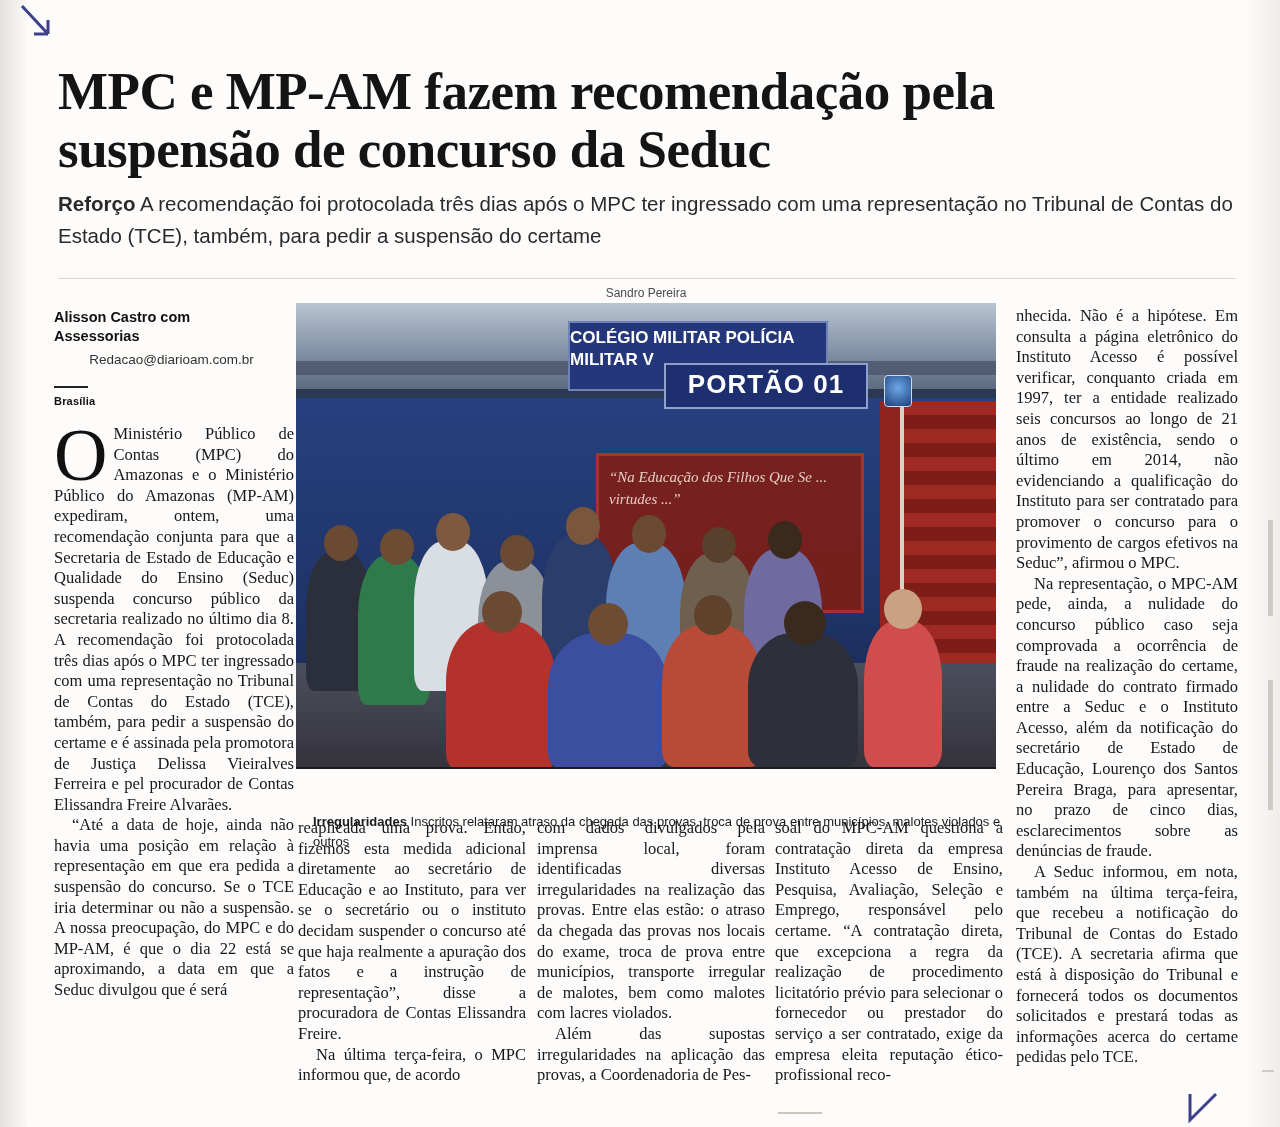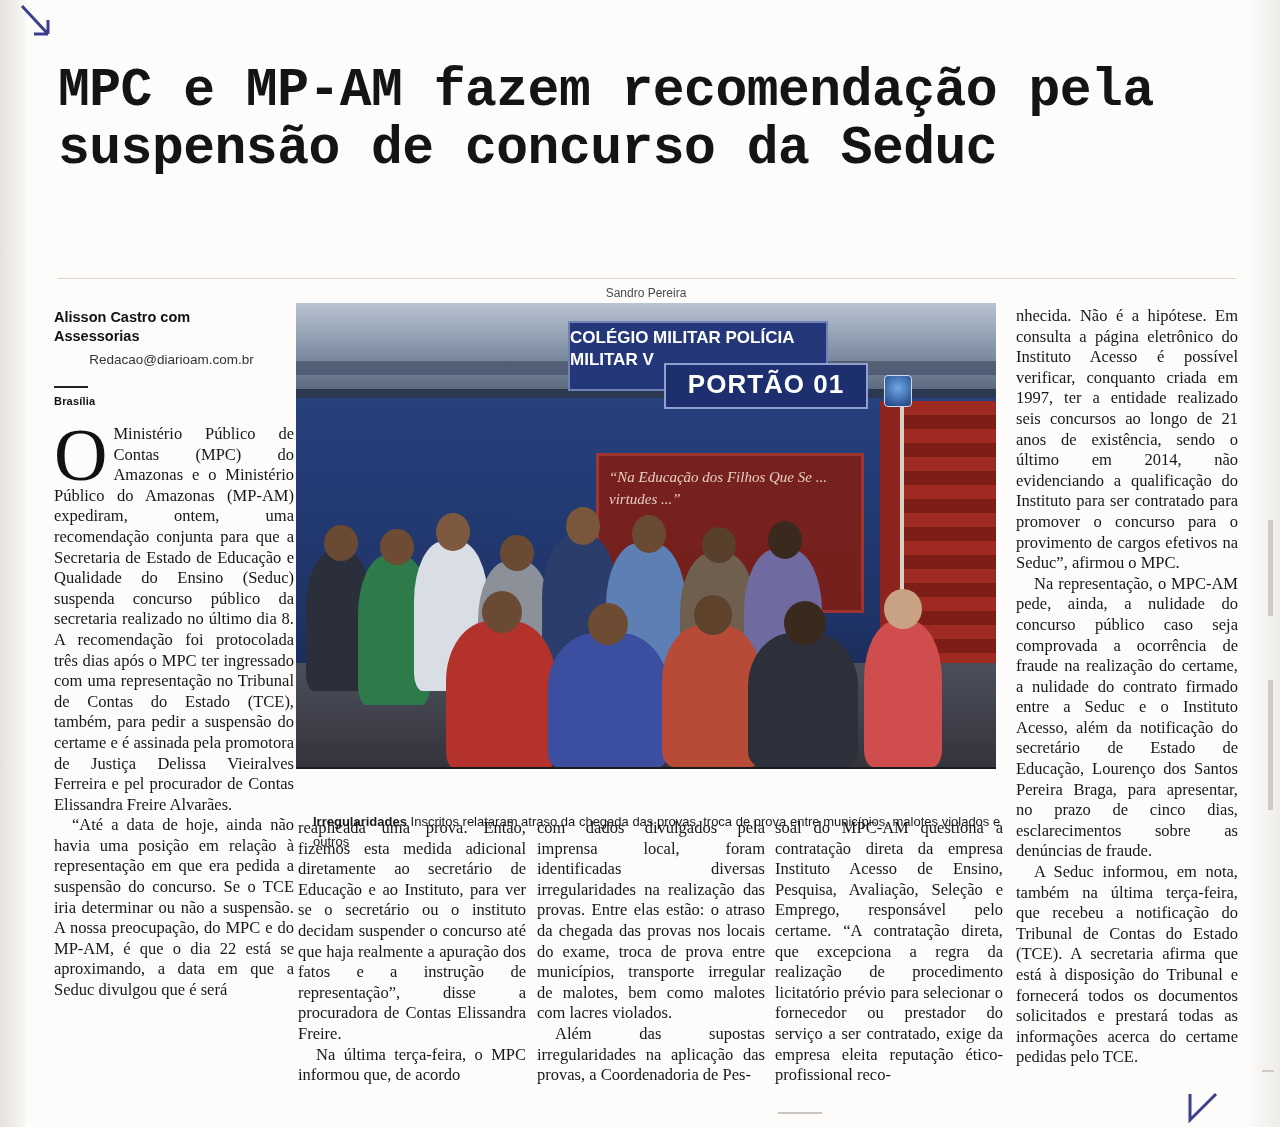--- a/index.html
+++ b/index.html
@@ -24,21 +24,21 @@
   .corner-mark{
     position:absolute;left:18px;top:4px;width:34px;height:34px;
     color:#3b3f8c;
   }
   .corner-mark-br{
     position:absolute;left:1186px;top:1090px;width:34px;height:34px;
     color:#3b3f8c;
   }
   .headline{
     position:absolute;left:58px;top:26px;width:1120px;
-    font-family:Liberation Mono, monospace;
+    font-family:Liberation Serif, serif;
     font-weight:bold;
     font-size:53px;
     line-height:58px;
     letter-spacing:-0.5px;
     color:#141414;
   }
   .subhead{
     position:absolute;left:58px;top:188px;width:1175px;
     font-family:"Liberation Sans", sans-serif;
     font-size:20.5px;
@@ -157,20 +157,23 @@
 
   <svg class="corner-mark" viewBox="0 0 34 34">
     <path d="M4 2 L30 30 M30 30 L30 16 M30 30 L16 30" stroke="#3b3f8c" stroke-width="3" fill="none"></path>
   </svg>
   <svg class="corner-mark-br" viewBox="0 0 34 34">
     <path d="M4 4 L4 30 L30 4" stroke="#3b3f8c" stroke-width="3" fill="none"></path>
   </svg>
 
   <h1 class="headline">MPC e MP-AM fazem recomendação pela suspensão de concurso da Seduc</h1>
 
+  <div class="subhead">
+    <b>Reforço</b><span> A recomendação foi protocolada três dias após o MPC ter ingressado com uma representação no Tribunal de Contas do Estado (TCE), também, para pedir a suspensão do certame</span>
+  </div>
 
   <div class="rule-top"></div>
 
   <div class="byline">Alisson Castro com Assessorias</div>
   <div class="byline-mail">Redacao@diarioam.com.br</div>
   <div class="dateline-rule"></div>
   <div class="dateline">Brasília</div>
 
   <div class="ph-credit">Sandro Pereira</div>
   <div class="photo">

